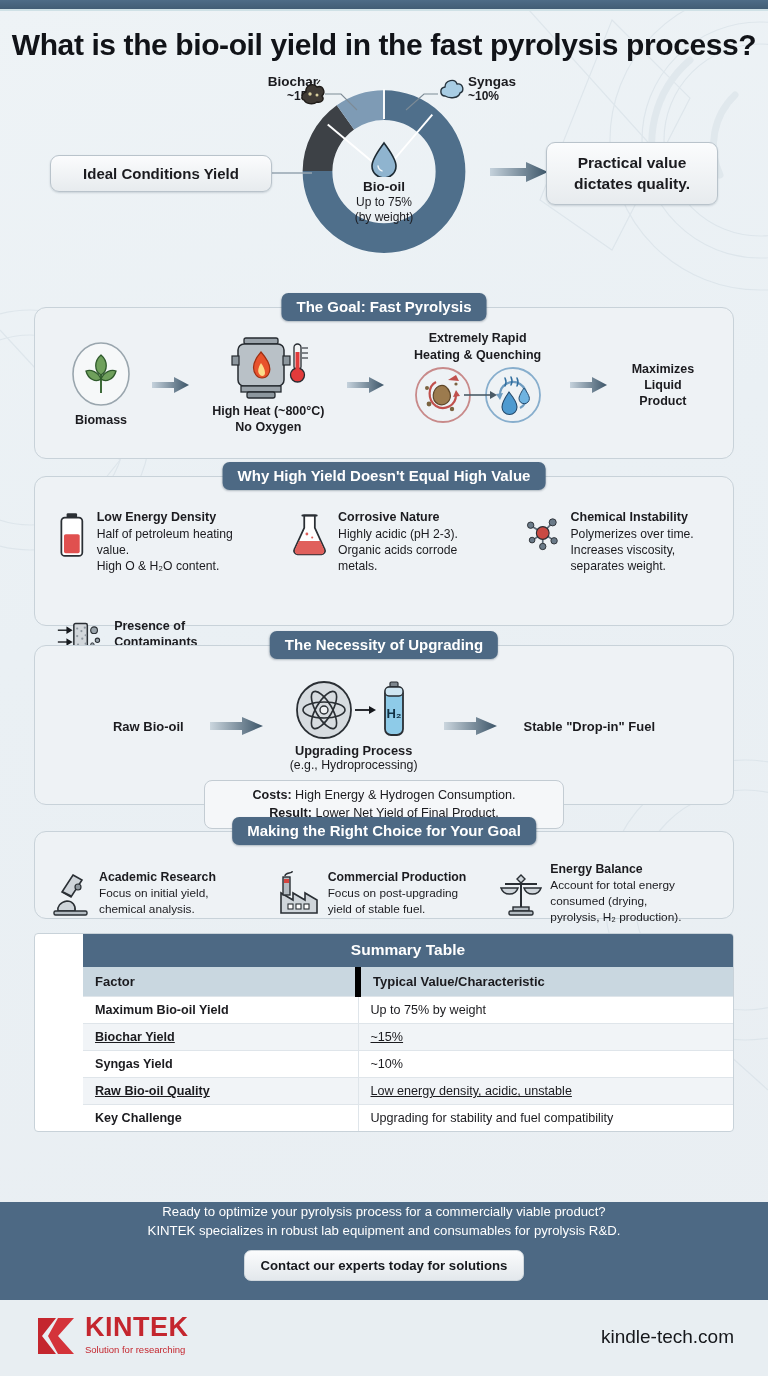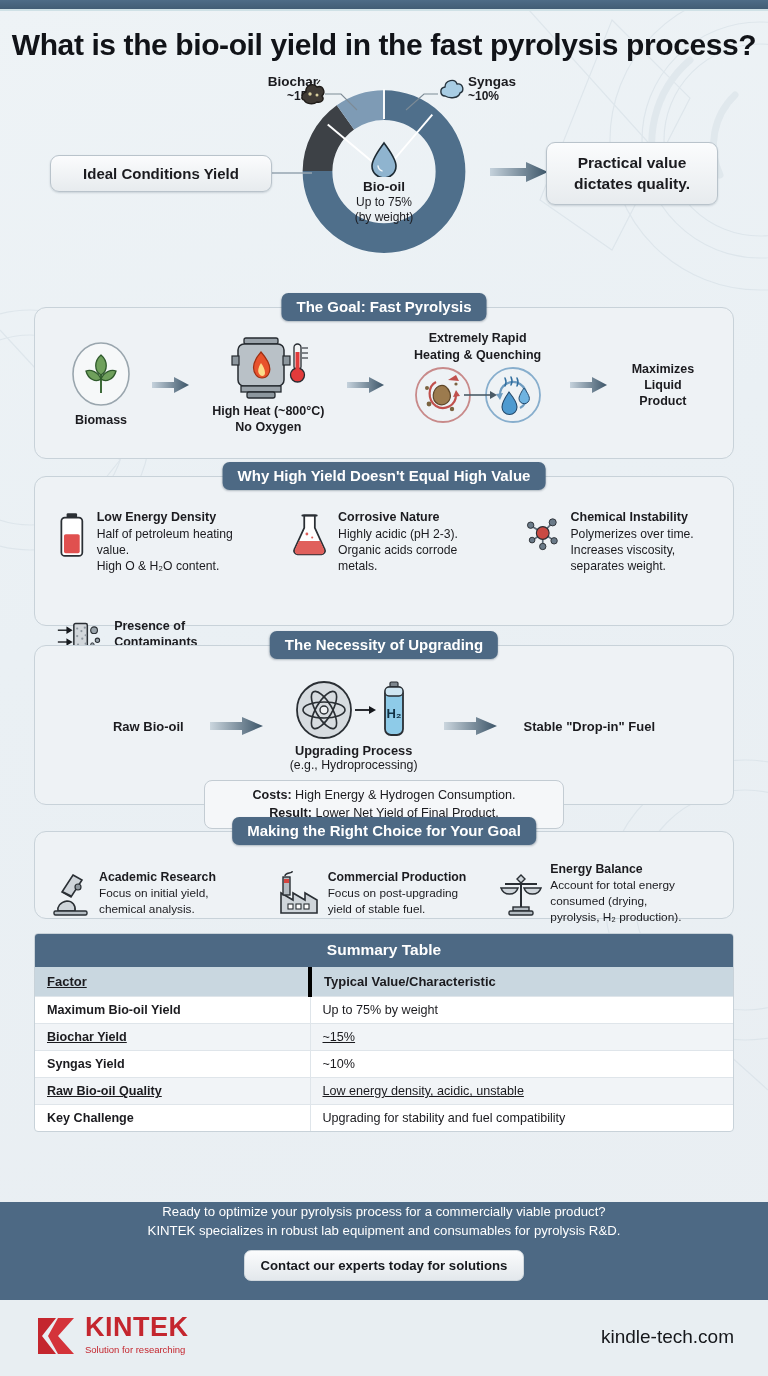--- a/index.html
+++ b/index.html
@@ -63,28 +63,28 @@
   .vitem .vtxt p { font-size:12.2px; line-height:1.32; }
 
   
   .cgrid { display:grid; grid-template-columns:1fr 1fr 1fr; gap:6px; padding:30px 14px 12px 16px;}
   .citem { display:flex; gap:8px; align-items:center;}
   .citem h4 { font-size:12.3px; font-weight:bold; line-height:1.3;}
   .citem p { font-size:11.8px; line-height:1.32;}
 
   
   .tbl { position:relative; z-index:2; margin:14px 34px 0 34px; border:1px solid #c8d2d9;
-     border-radius:4px; overflow:hidden; background:#fff; }
+     border-radius:4px; overflow:hidden; background:#fff;padding-left:48px; }
   .tbl-title { background:#4d6984; color:#fff; text-align:center; font-weight:bold;
      font-size:15.5px; padding:7px 0 8px 0; }
   table { width:100%; border-collapse:collapse; }
   th { background:#c9d7e0; text-align:left; font-size:13px; font-weight:bold; padding:7px 12px; }
   td { font-size:12.6px; padding:6px 12px; border-top:1px solid #dfe5ea; }
   td.k { font-weight:bold; width:275px; border-right:1px solid #dfe5ea;}
-  th.k { width:275px; border-right:4px solid #000000;text-decoration:underline;}
+  th.k { width:275px; border-right:6px solid #000000;}
   tr.alt td { background:#f1f4f7;text-decoration:underline; }
 
   
   .cta { position:absolute; left:0; bottom:76px; width:768px; height:98px; background:#4d6984;
      color:#fff; text-align:center; padding-top:0; z-index:3;}
   .cta p { font-size:13.2px; line-height:1.45;}
   .cta .btn { display:inline-block; margin-top:10px; background:linear-gradient(180deg,#fbfcfd,#e3e8ec);
      color:#16181c; font-weight:bold; font-size:13.2px; padding:7px 16px; border-radius:7px;
      border:1px solid #cfd7dd; }
   .foot { position:absolute; left:0; bottom:0; width:768px; height:76px; background:#e8eef2; z-index:3;}

